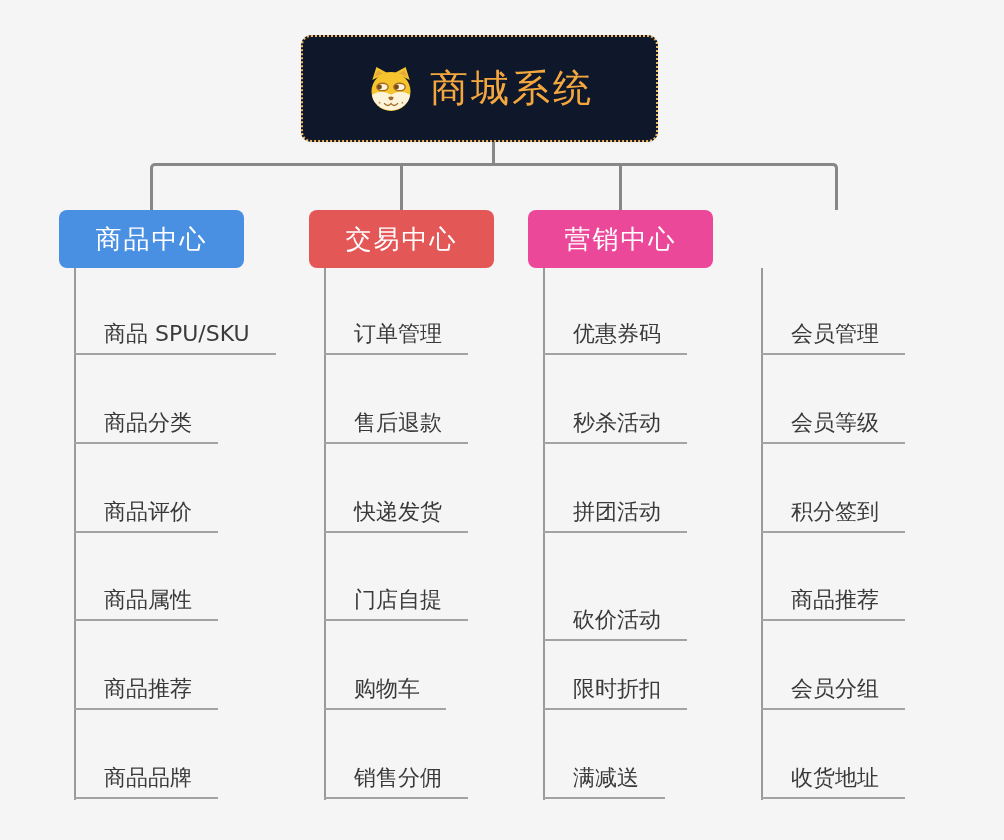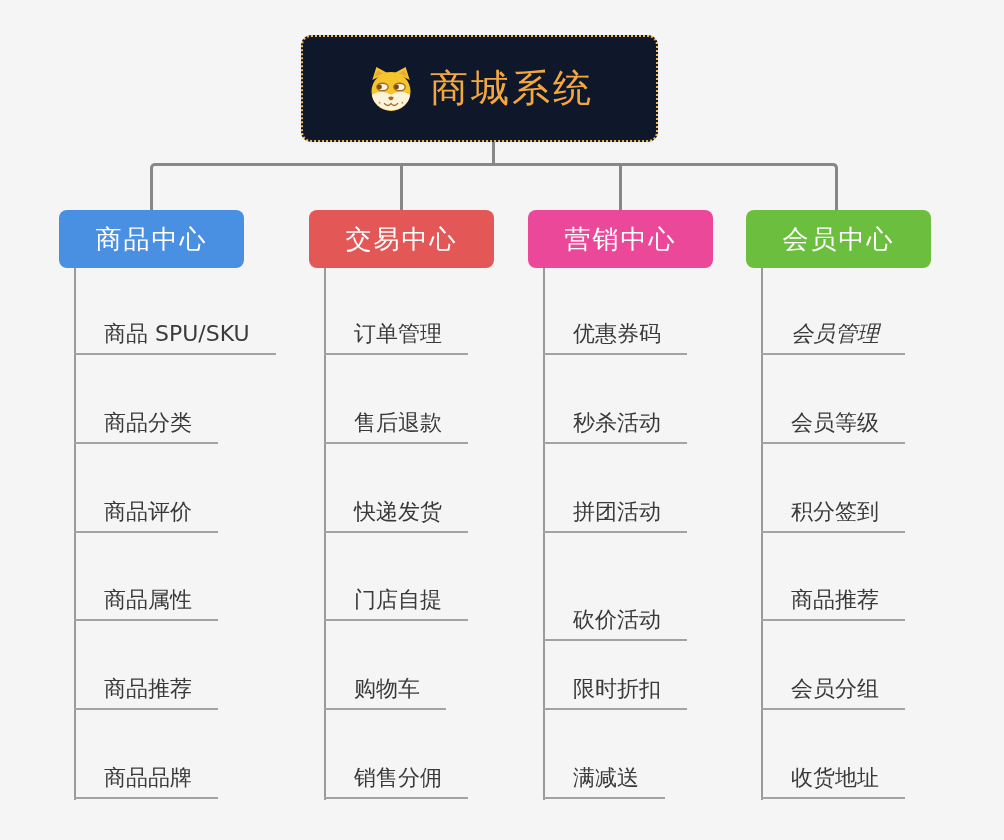--- a/index.html
+++ b/index.html
@@ -128,23 +128,20 @@
     <div class="branch-node" style="left: 528px; background: #ec4899;">
       <span>营销中心</span>
     </div>
     <div class="trunk" style="left: 543px;"></div>
     <div class="leaf-node" style="left: 543px; top: 317px;">优惠券码</div>
     <div class="leaf-node" style="left: 543px; top: 406px;">秒杀活动</div>
     <div class="leaf-node" style="left: 543px; top: 495px;">拼团活动</div>
     <div class="leaf-node" style="left: 543px; top: 603px;">砍价活动</div>
     <div class="leaf-node" style="left: 543px; top: 672px;">限时折扣</div>
     <div class="leaf-node" style="left: 543px; top: 761px;">满减送</div>
-    <div class="branch-node" style="left: 746px; background: rgb(108, 190, 62);">
-      <span>会员中心</span>
-    </div>
     <div class="trunk" style="left: 761px;"></div>
-    <div class="leaf-node" style="left: 761px; top: 317px; font-style: italic;">会员管理</div>
+    <div class="leaf-node" style="left: 761px; top: 317px;">会员管理</div>
     <div class="leaf-node" style="left: 761px; top: 406px;">会员等级</div>
     <div class="leaf-node" style="left: 761px; top: 495px;">积分签到</div>
     <div class="leaf-node" style="left: 761px; top: 583px;">商品推荐</div>
     <div class="leaf-node" style="left: 761px; top: 672px;">会员分组</div>
     <div class="leaf-node" style="left: 761px; top: 761px;">收货地址</div>
   </div>
 
 </body></html>

